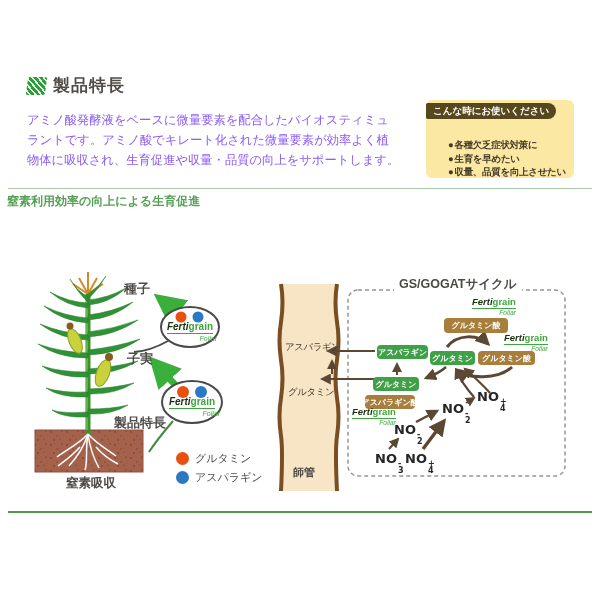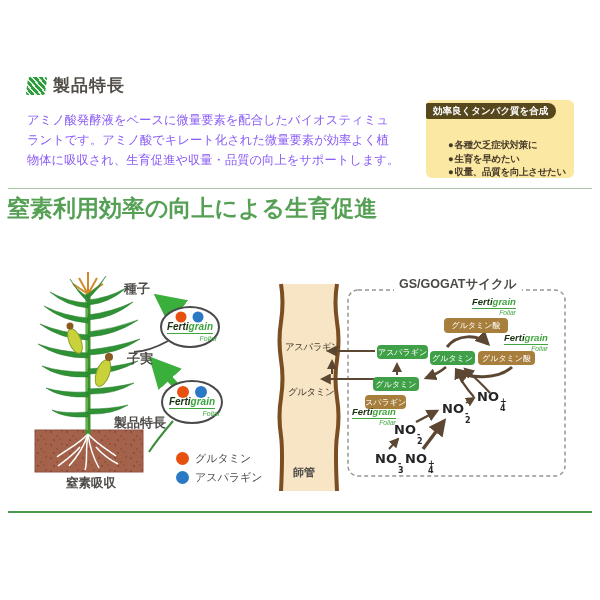--- a/index.html
+++ b/index.html
@@ -21,48 +21,48 @@
       background:#57471d;color:#fff;font-size:9.5px;font-weight:bold;line-height:16px;
       padding-left:7px;border-radius:2px 9px 9px 2px;white-space:nowrap;}
   .use-list{position:absolute;left:6px;top:22px;margin:16px;padding:0;list-style:none;}
   .use-list li{font-size:9.5px;font-weight:bold;color:#453928;line-height:13.5px;
       white-space:nowrap;letter-spacing:-0.3px;}
   .use-list .blt{margin-right:1px;}
 
   
   .sep1{left:8px;top:188px;width:584px;height:1px;background:#a9c9a9;}
   .sep2{left:8px;top:511px;width:584px;height:2px;background:#4d9a4d;}
-  .nit-title{left:7px;top:193px;font-size:23px;font-weight:bold;color:#55a055;}
+  .nit-title{left:7px;top:193px;font-size:12px;font-weight:bold;color:#55a055;}
   .nit-body{left:7px;top:220px;width:589px;font-size:10.8px;line-height:1.5;color:#5a5550;}
 
   
   .dlabel{font-weight:bold;color:#4f4b48;font-size:13px;}
   .legend-item{display:flex;align-items:center;gap:6px;}
   .dot{width:13px;height:13px;border-radius:50%;}
   .dot-orange{background:#e8500f;}
   .dot-blue{background:#2b78c5;}
   .legend-item span.txt{font-size:11px;color:#4f4b48;}
 
   
   .ph-label{font-size:9.5px;color:#4a3f30;letter-spacing:-0.5px;white-space:nowrap;}
   .ph-name{font-size:11px;font-weight:bold;color:#4f4b48;}
 
   
   .cyc-title{left:394px;top:276px;background:#fff;padding:0 5px;font-size:12.5px;
       font-weight:bold;color:#4a4a45;white-space:nowrap;}
-  .cbox{position:absolute;border-radius:4px;color:#fff;font-weight:normal;font-size:8px;
+  .cbox{position:absolute;border-radius:4px;color:#fff;font-weight:bold;font-size:8px;
       display:flex;align-items:center;justify-content:center;white-space:nowrap;box-sizing:border-box;}
   .cbox.green{background:#3fa048;}
   .cbox.brown{background:#a87e3c;}
 
   
   .fglogo{line-height:1;white-space:nowrap;}
   .fglogo .word{display:inline-block;border-bottom:1.5px solid #3fa53f;padding-bottom:1px;}
   .fglogo .p1{font-weight:bold;font-style:italic;color:#19310f;}
-  .fglogo .p2{font-weight:bold;font-style:italic;color:#3fa53f;}
+  .fglogo .p2{font-weight:bold;color:#3fa53f;}
   .fglogo .p3{display:block;text-align:right;color:#3fa53f;font-style:italic;
       font-size:0.7em;margin-top:1px;}
   .lg10{font-size:10px;text-align:center;}
   .lg9{font-size:9.5px;}
 
   
   .compound{font-weight:bold;color:#262626;font-size:13px;white-space:nowrap;
       font-family:"DejaVu Sans","Liberation Sans",sans-serif;}
   .ss{display:inline-flex;flex-direction:column;vertical-align:-3px;line-height:1;
       font-size:8px;margin-left:1px;font-weight:bold;}
@@ -73,21 +73,21 @@
 
 <div class="page">
 
   <div class="abs feat-title-row">
     <span class="hatch-icon"></span>
     <span class="feat-title">製品特長</span>
   </div>
   <p class="abs feat-body">アミノ酸発酵液をベースに微量要素を配合したバイオスティミュラントです。アミノ酸でキレート化された微量要素が効率よく植物体に吸収され、生育促進や収量・品質の向上をサポートします。</p>
 
   <div class="abs use-box">
-    <div class="use-box-header">効率良くタンパク質を合成</div>
+    <div class="use-box-header">こんな時にお使いください</div>
     <ul class="use-list">
       <li><span class="blt">●</span><span>各種欠乏症状対策に</span></li>
       <li><span class="blt">●</span><span>生育を早めたい</span></li>
       <li><span class="blt">●</span><span>収量、品質を向上させたい</span></li>
     </ul>
   </div>
 
   <div class="abs sep1"></div>
 
   <div class="abs nit-title">窒素利用効率の向上による生育促進</div>
@@ -238,21 +238,21 @@
   <div class="abs ph-label" style="left:288px;top:386px;">グルタミン</div>
   <div class="abs ph-name" style="left:293px;top:465px;">師管</div>
 
   <div class="abs cyc-title">GS/GOGATサイクル</div>
 
   <div class="abs cbox brown" style="left:444px;top:318px;width:64px;height:15px;">グルタミン酸</div>
   <div class="abs cbox green" style="left:430px;top:351px;width:45px;height:14px;">グルタミン</div>
   <div class="abs cbox brown" style="left:478px;top:351px;width:57px;height:14px;">グルタミン酸</div>
   <div class="abs cbox green" style="left:377px;top:345px;width:51px;height:14px;">アスパラギン</div>
   <div class="abs cbox green" style="left:373px;top:377px;width:46px;height:14px;">グルタミン</div>
-  <div class="abs cbox brown" style="left:365px;top:395px;width:41px;height:14px;">アスパラギン酸</div>
+  <div class="abs cbox brown" style="left:365px;top:395px;width:50px;height:14px;">アスパラギン酸</div>
 
   <div class="abs fglogo lg9" style="left:472px;top:297px;">
     <span class="word"><span class="p1">Ferti</span><span class="p2">grain</span></span>
     <span class="p3">Foliar</span>
   </div>
   <div class="abs fglogo lg9" style="left:504px;top:333px;">
     <span class="word"><span class="p1">Ferti</span><span class="p2">grain</span></span>
     <span class="p3">Foliar</span>
   </div>
   <div class="abs fglogo lg9" style="left:352px;top:407px;">

